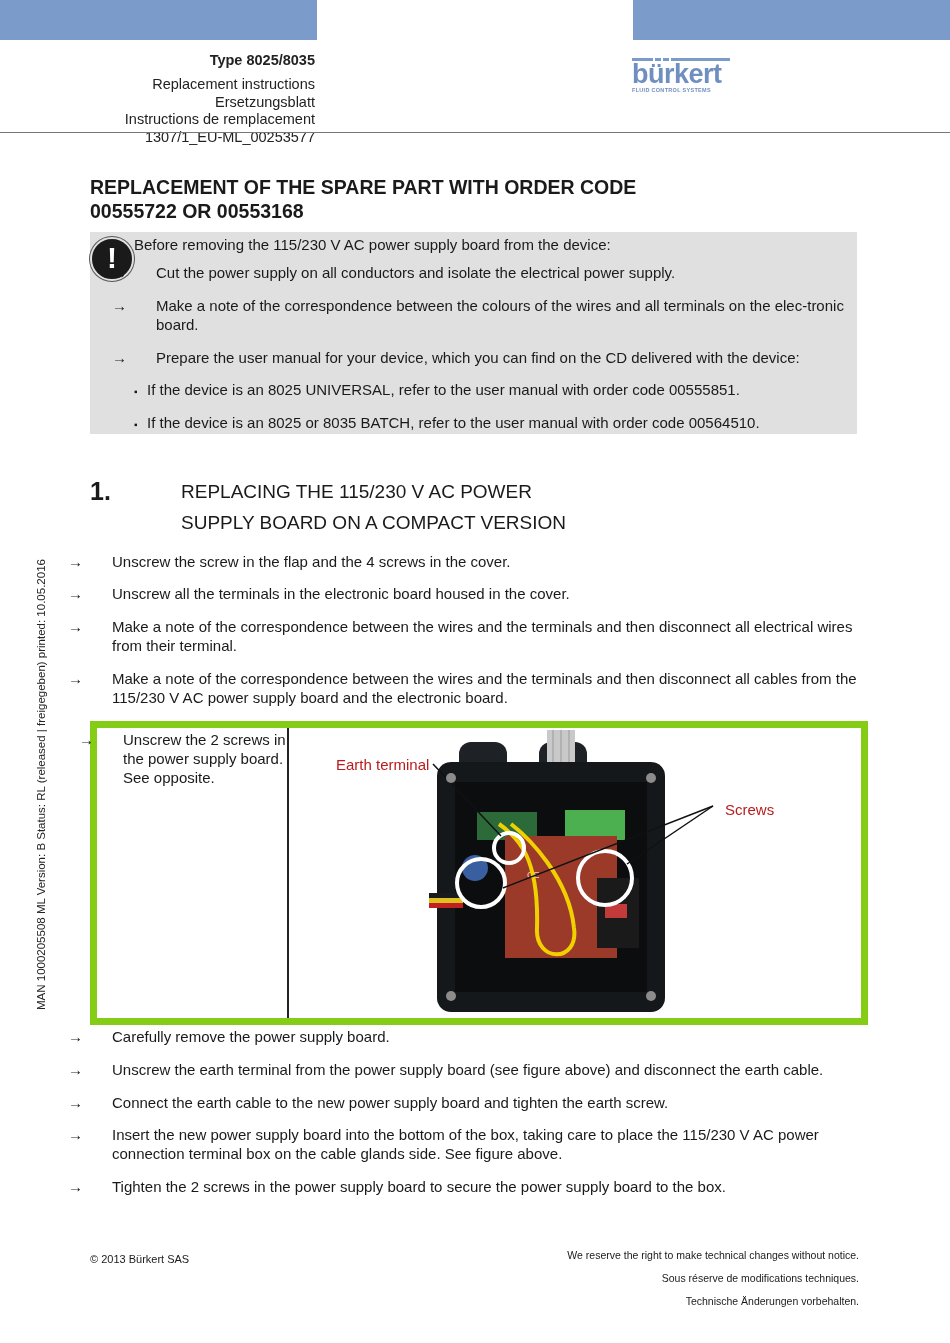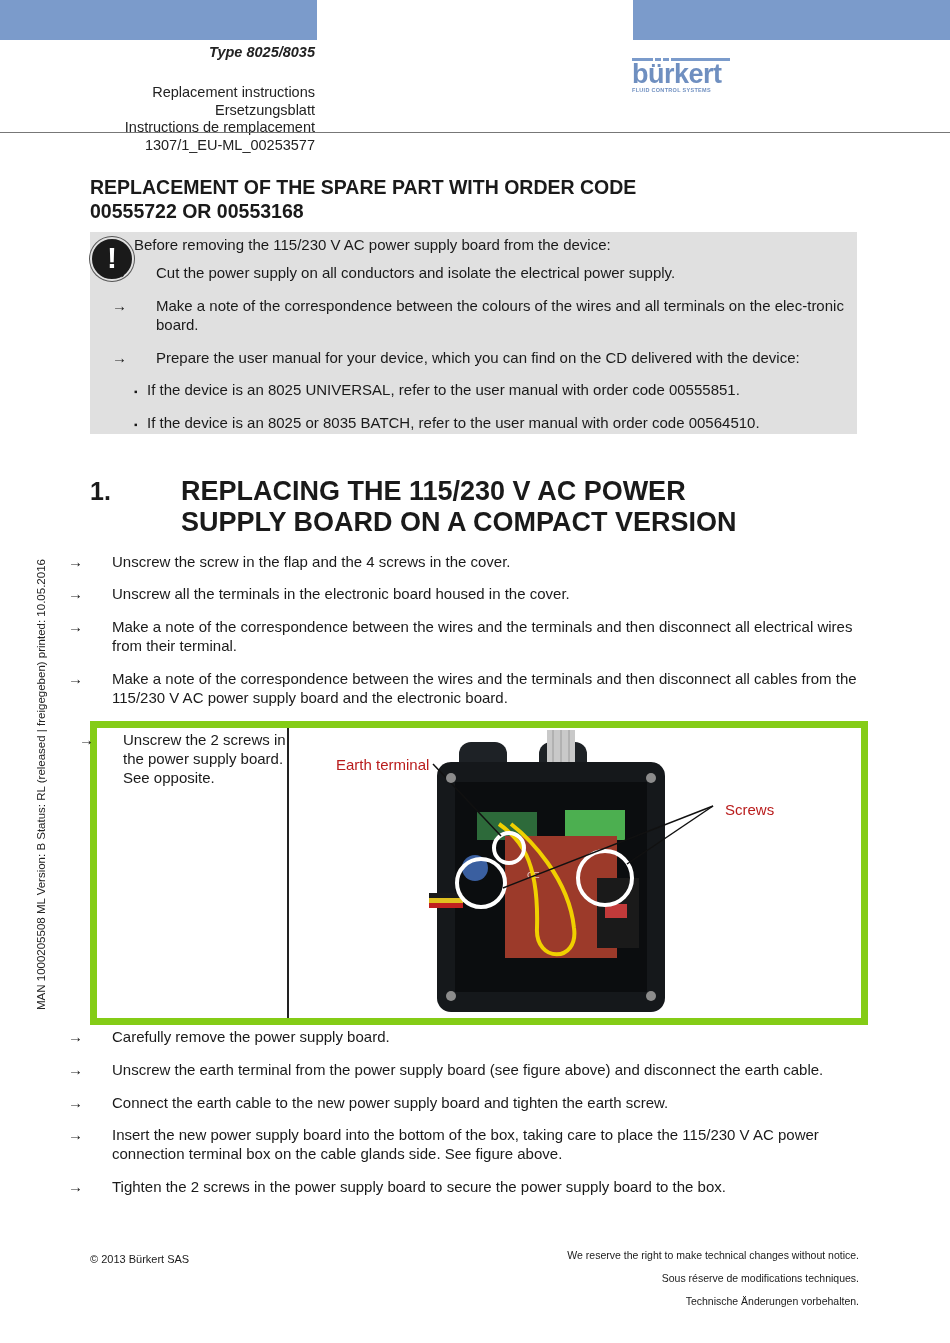--- a/index.html
+++ b/index.html
@@ -6,41 +6,41 @@
   body {
     width: 950px; height: 1343px; position: relative; overflow: hidden;
     background: #ffffff; color: #1a1a1a;
     font-family: "Liberation Sans", "DejaVu Sans", sans-serif;
   }
   .band { position: absolute; top: 0; height: 40px; background: #7b9bcb; }
   .band.left { left: 0; width: 317px; }
   .band.right { left: 633px; width: 317px; }
 
   .hdr-right { position: absolute; right: 635px; text-align: right; font-size: 14.5px; line-height: 17.5px; color: #222; }
-  .hdr-type { top: 44px; font-weight: bold; font-size: 14.5px; font-style: italic; }
-  .hdr-lines { top: 84px; }
+  .hdr-type { top: 52px; font-weight: bold; font-size: 14.5px; }
+  .hdr-lines { top: 76px; }
   .hdr-rule { position: absolute; left: 0; width: 950px; top: 132px; height: 1px; background: #777; }
 
   .logo { position: absolute; left: 632px; top: 58px; width: 98px; }
   .logo .bar { display: flex; gap: 2px; height: 3px; margin-bottom: 1px; }
   .logo .bar span { background: #7b9bcb; height: 3px; }
   .logo .word { color: #6f8fc0; font-weight: bold; font-size: 27px; line-height: 24px; letter-spacing: -0.5px; }
   .logo .tag { color: #6f8fc0; font-size: 5.5px; font-weight: bold; letter-spacing: 0.3px; margin-top: 1px; }
 
   .title-main { position: absolute; left: 90px; top: 175px; width: 700px; font-weight: bold; font-size: 19.5px; line-height: 24px; color: #1a1a1a; }
 
   .note { position: absolute; left: 90px; top: 232px; width: 767px; height: 202px; background: #e0e0e0; }
   .note .warn { position: absolute; left: 0px; top: 5px; width: 40px; height: 40px; border-radius: 50%; background: #1a1a1a; border: 2px solid #e0e0e0; box-shadow: 0 0 0 1px #555; }
   .note .warn span { position: absolute; left: 0; right: 0; top: 3px; text-align: center; color: #fff; font-weight: bold; font-size: 30px; line-height: 32px; }
   .note p { position: absolute; margin: 0; font-size: 15px; line-height: 19px; color: #1a1a1a; }
   .arrow { display: inline-block; width: 22px; }
   .hang { padding-left: 22px; text-indent: -22px; }
 
   .sec-num { position: absolute; left: 90px; top: 476px; font-weight: bold; font-size: 25px; line-height: 31px; }
-  .sec-title { position: absolute; left: 181px; top: 476px; width: 680px; font-weight: bold; font-size: 27px; line-height: 31px; }
+  .sec-title { position: absolute; left: 181px; top: 476px; width: 680px; font-weight: normal; font-size: 19px; line-height: 31px; }
 
   .step { position: absolute; left: 90px; width: 770px; margin: 0; font-size: 15px; line-height: 19px; color: #1a1a1a; padding-left: 22px; text-indent: -22px; }
 
   .figtable { position: absolute; left: 90px; top: 721px; width: 764px; height: 290px; border: 7px solid #84cc16; }
   .figtable .divider { position: absolute; left: 190px; top: 0; bottom: 0; width: 2px; background: #222; }
   .figtable .instr { position: absolute; left: 4px; top: 2px; width: 185px; font-size: 15px; line-height: 19px; padding-left: 22px; text-indent: -22px; }
   .figtable .photo { position: absolute; left: 192px; top: 0; right: 0; bottom: 0; }
   .lbl { position: absolute; font-size: 15px; color: #b91c1c; text-align: center; }
 
   .vert { position: absolute; left: 35px; top: 1010px; transform: rotate(-90deg); transform-origin: left top; font-size: 11.5px; white-space: nowrap; color: #222; width: 510px; }

